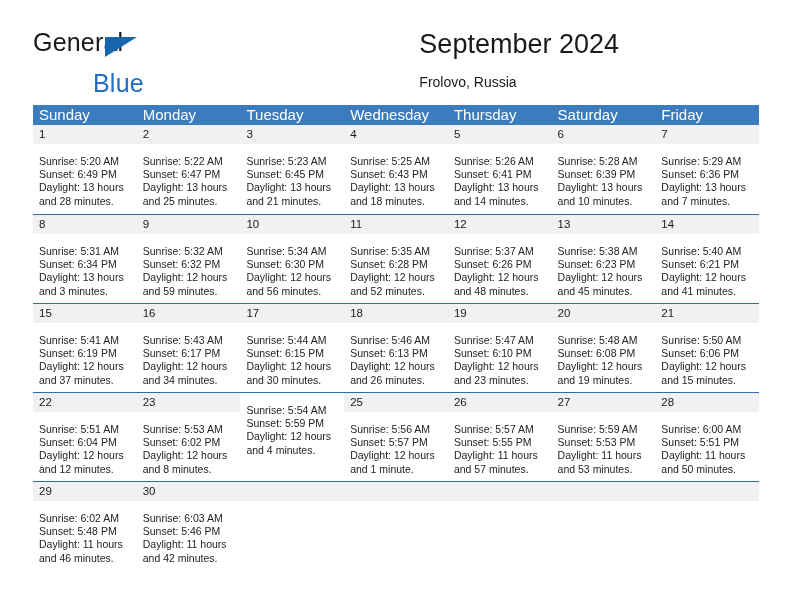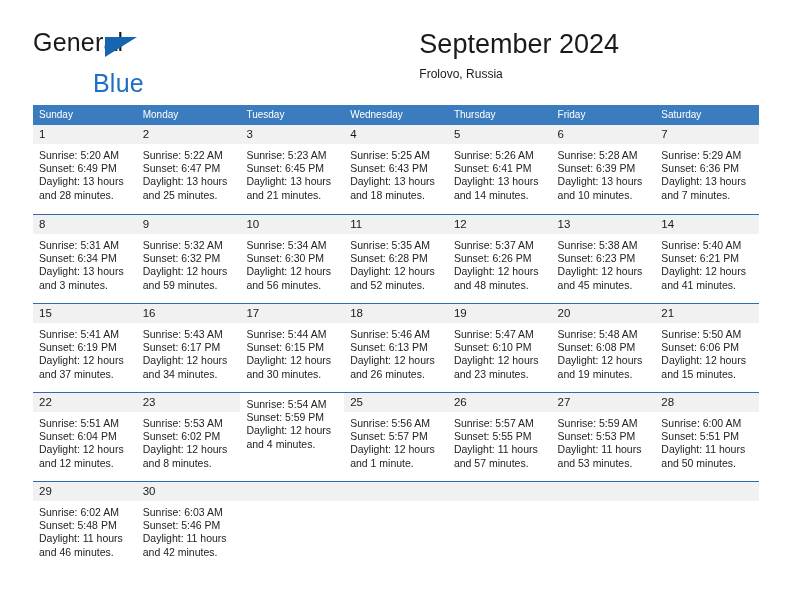--- a/index.html
+++ b/index.html
@@ -69,43 +69,43 @@
     top: 0;
     text-align: left;
   }
   .cal-title {
     font-size: 27px;
     color: #1a1a1a;
     line-height: 32px;
     white-space: nowrap;
   }
   .cal-subtitle {
-    font-size: 12px;
+    font-size: 14px;
     color: #1a1a1a;
     line-height: 20px;
-    margin-top: 4px;
+    margin-top: 12px;
     white-space: nowrap;
   }
 
   
   .calendar {
     position: absolute;
     left: 33px;
     top: 105px;
     width: 726px;
   }
   .weekday-row {
     display: flex;
     background: #3b7cbe;
     height: 20px;
   }
   .weekday {
     flex: 1 1 0;
     color: #ffffff;
-    font-size: 10px;
+    font-size: 15px;
     line-height: 20px;
     padding-left: 6px;
     box-sizing: border-box;
     white-space: nowrap;
     overflow: hidden;
   }
 
   .week-row {
     display: flex;
     border-top: 1.5px solid #2f6ca8;
@@ -127,21 +127,21 @@
   .day-number-band {
     background: #f1f1f1;
     height: 19px;
     padding-left: 6px;
     box-sizing: border-box;
     font-size: 11.5px;
     line-height: 19px;
     color: #1a1a1a;
   }
   .day-body {
-    padding: 5px 6px 0 6px;
+    padding: 11px 6px 0 6px;
     box-sizing: border-box;
   }
   .day-line {
     font-size: 10.5px;
     line-height: 13.2px;
     color: #232323;
     white-space: nowrap;
   }
 </style>
 </head>
@@ -165,22 +165,22 @@
   </div>
 
   <div class="calendar">
 
     <div class="weekday-row">
       <div class="weekday">Sunday</div>
       <div class="weekday">Monday</div>
       <div class="weekday">Tuesday</div>
       <div class="weekday">Wednesday</div>
       <div class="weekday">Thursday</div>
+      <div class="weekday">Saturday</div>
       <div class="weekday">Friday</div>
-      <div class="weekday">Saturday</div>
     </div>
 
     <div class="week-row first">
       <div class="day-cell">
         <div class="day-number-band">1</div>
         <div class="day-body">
           <div class="day-line">Sunrise: 5:20 AM</div>
           <div class="day-line">Sunset: 6:49 PM</div>
           <div class="day-line">Daylight: 13 hours</div>
           <div class="day-line">and 28 minutes.</div>

